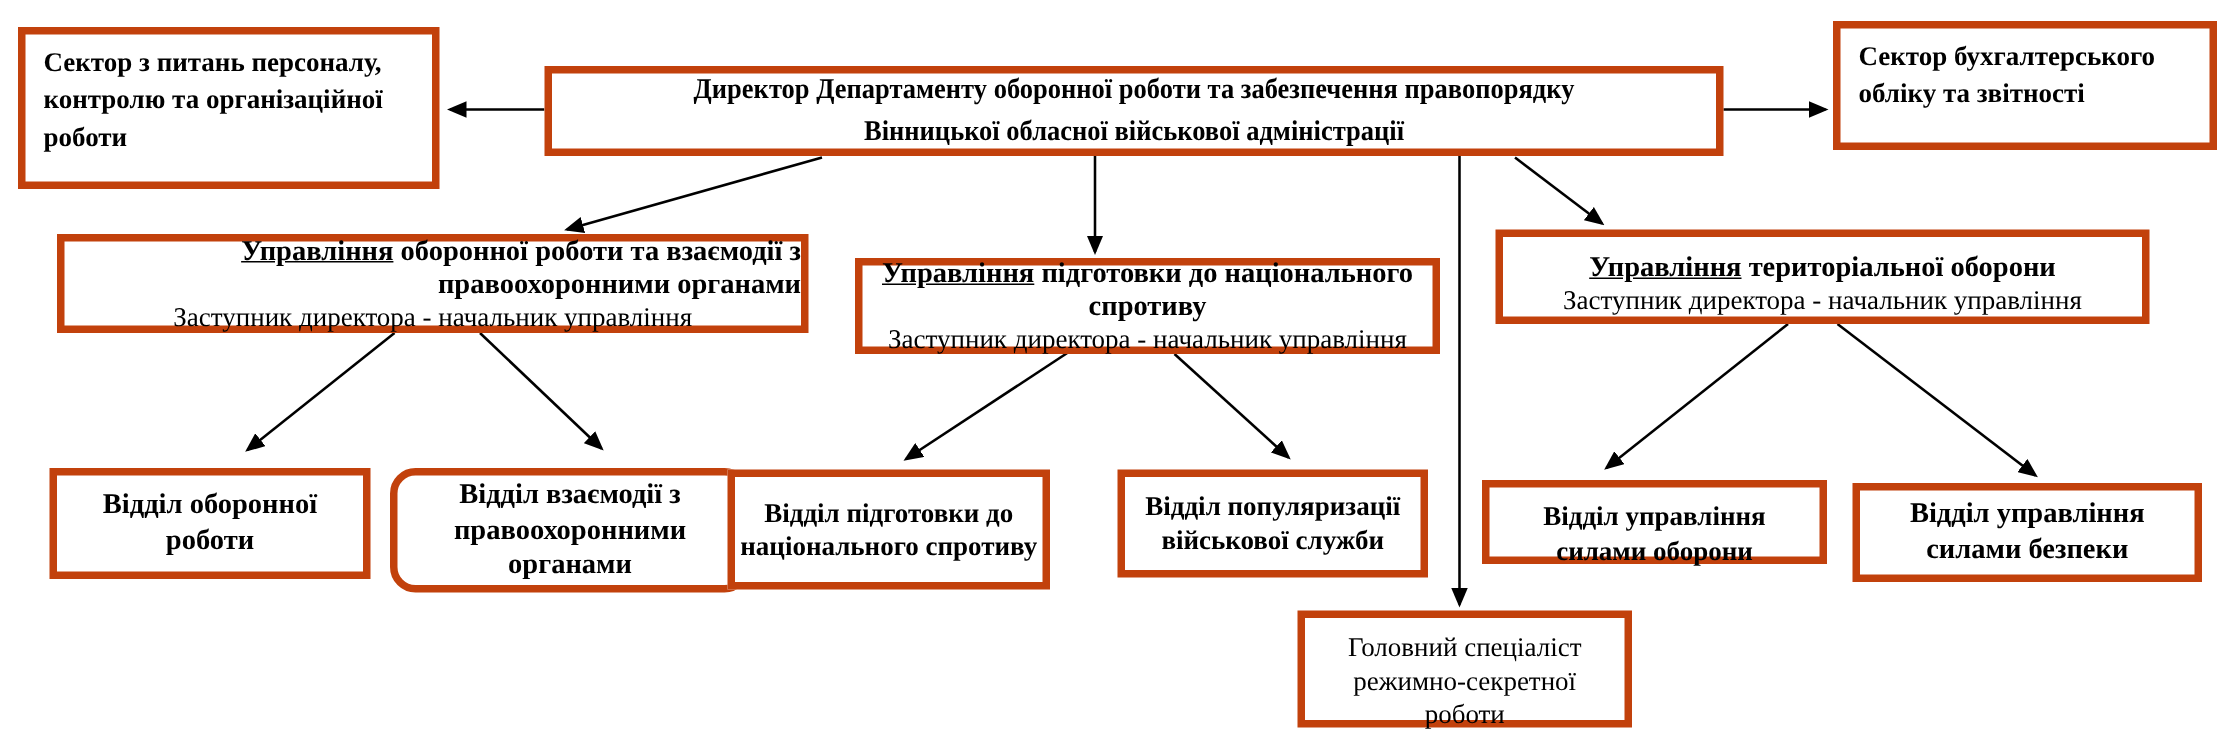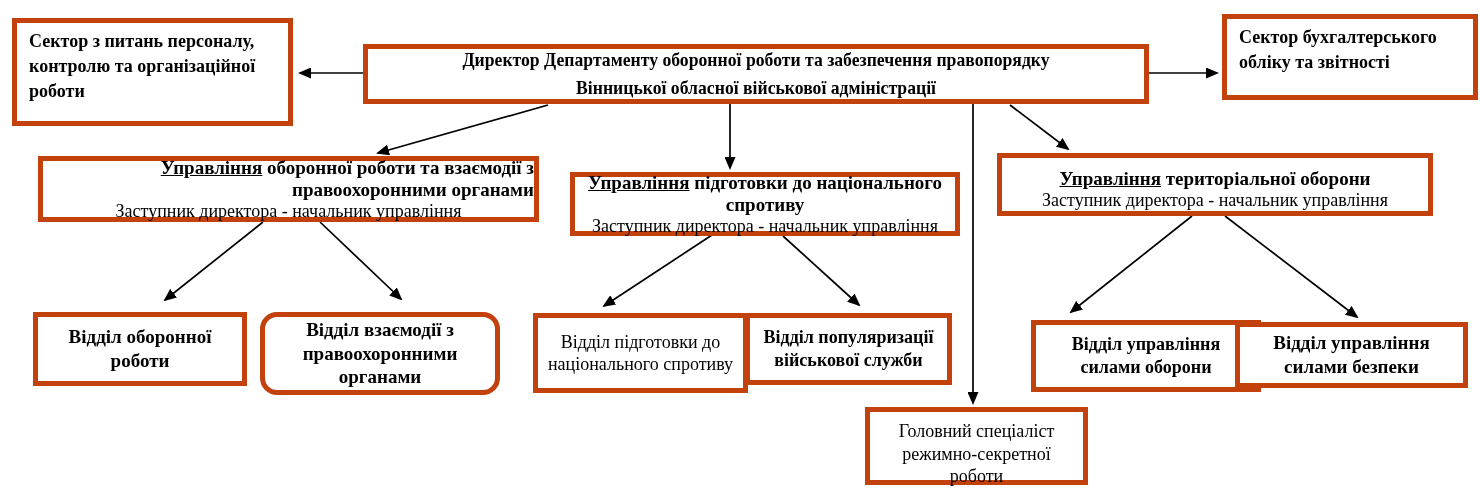--- a/index.html
+++ b/index.html
@@ -26,23 +26,23 @@
   #n-sector-personnel{left:12px;top:18px;width:281px;height:108px;padding:6px 12px;font-size:18px;font-weight:bold;line-height:1.4;}
   #n-director{left:363px;top:44px;width:786px;height:60px;font-size:19px;font-weight:bold;line-height:1.45;align-items:flex-end;}
   #n-sector-accounting{left:1222px;top:14px;width:256px;height:86px;padding:6px 12px;font-size:18px;font-weight:bold;line-height:1.4;}
 
   #n-dept-defense{left:38px;top:156px;width:501px;height:66px;font-size:19px;line-height:1.16;text-align:right;}
   #n-dept-resistance{left:570px;top:172px;width:390px;height:64px;font-size:19px;line-height:1.16;}
   #n-dept-territorial{left:997px;top:153px;width:436px;height:63px;font-size:19px;line-height:1.16;padding-top:10px;}
 
   #n-unit-defense-work{left:33px;top:312px;width:214px;height:74px;font-size:19px;font-weight:bold;}
   #n-unit-law{left:260px;top:312px;width:240px;height:83px;font-size:19px;font-weight:bold;border-radius:17px;}
-  #n-unit-resist{left:533px;top:313px;width:215px;height:80px;font-size:18px;font-weight:normal;}
+  #n-unit-resist{left:485px;top:313px;width:215px;height:80px;font-size:18px;font-weight:bold;}
   #n-unit-military{left:745px;top:313px;width:207px;height:72px;font-size:18px;font-weight:bold;padding-top:8px;}
-  #n-unit-deforces{left:988px;top:320px;width:230px;height:72px;font-size:18px;font-weight:bold;padding:8px 14px 0 14px;margin-left:43px;}
+  #n-unit-deforces{left:988px;top:320px;width:230px;height:56px;font-size:18px;font-weight:bold;padding:8px 14px 0 14px;}
   #n-unit-security{left:1235px;top:322px;width:233px;height:66px;font-size:19px;font-weight:bold;padding:0 12px;}
   #n-chief{left:865px;top:407px;width:223px;height:78px;font-size:18px;padding:8px 4px 0 4px;}
 </style>
 </head>
 <body>
 
 <div class="canvas">
 
   <svg class="edges" width="1480" height="497">
     <defs>

